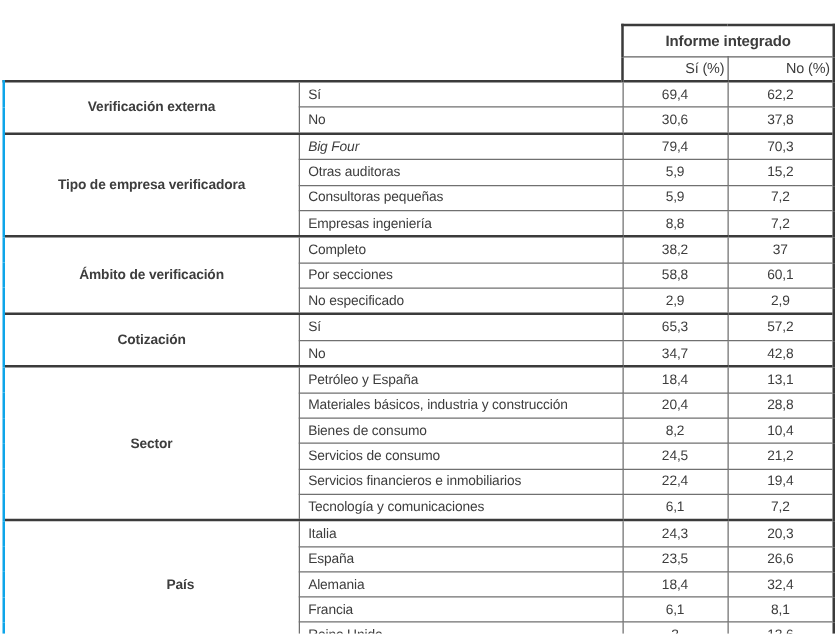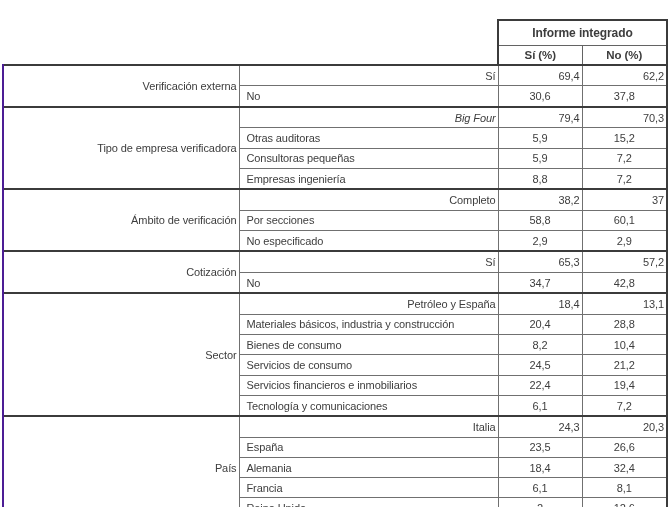--- a/index.html
+++ b/index.html
@@ -42,52 +42,53 @@
     border: 2px solid #3b3b3b;
     border-bottom: 1px solid #636363;
     font-weight: bold;
     font-size: 12px;
     text-align: center;
     height: 22px;
     padding: 1px 2px;
   }
   th.hdr-sub {
     border: 1px solid #636363;
-    font-weight: bold;
+    font-weight: normal;
     font-size: 11.5px;
-    text-align: center;
+    text-align: right;
     height: 16px;
     padding: 1px 2px;
   }
   th.hdr-yes { border-left: 2px solid #3b3b3b; }
   th.hdr-no  { border-right: 2px solid #3b3b3b; margin-top: 18px; }
 
   
   tbody td {
     border: 1px solid #707070;
     font-size: 11px;
     padding: 1px 2px;
     background: #ffffff;
   }
   td.cat {
     text-align: center;
     vertical-align: middle;
-    border-left: 2px solid #4c1d95;
+    border-left: 2px solid #0ea5e9;
+    font-weight: bold;
   }
   td.lab {
     text-align: left;
     padding-left: 7px;
   }
   td.lab.italic { font-style: italic; margin-top: 31px; }
   td.val {
     text-align: center;
   }
   td.val-no { border-right: 2px solid #3b3b3b; }
 
-  tr.group-start td { border-top: 2px solid #3b3b3b; text-align: right; }
+  tr.group-start td { border-top: 2px solid #3b3b3b; }
   tr.last-row td { border-bottom: 2px solid #3b3b3b; }
   td.cat-last { border-bottom: 2px solid #3b3b3b; padding-left: 48px; }
 </style>
 </head>
 <body>
 
 <div class="page">
   <table class="tbl">
     <colgroup>
       <col class="c-cat">

